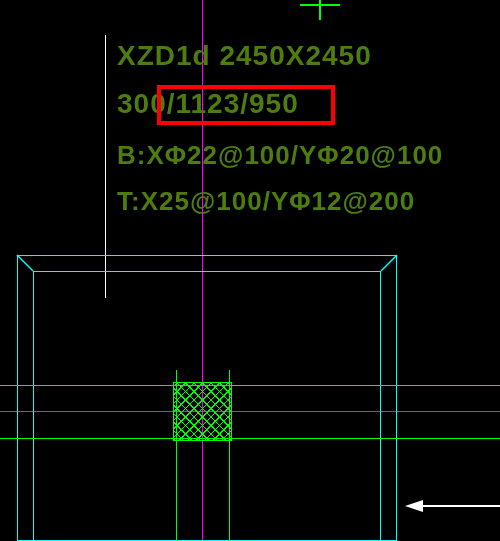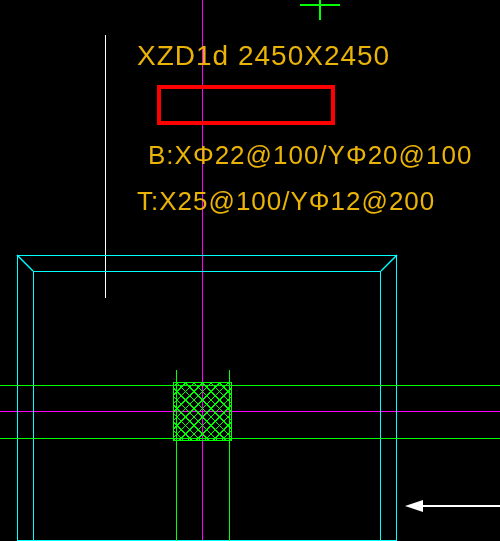--- a/index.html
+++ b/index.html
@@ -13,27 +13,26 @@
     position: relative;
   }
   .canvas {
     position: relative;
     width: 500px;
     height: 541px;
   }
   
   .annot-text {
     position: absolute;
-    color: #eab308;
+    color: #4d7c0f;
     font-size: 28px;
     letter-spacing: 1px;
-    font-weight: 400;
+    font-weight: 700;
     font-stretch: condensed;
     white-space: nowrap;
-    margin-left: 20px;
   }
   
   .highlight {
     position: absolute;
     border: 4px solid #ff0000;
     box-sizing: border-box;
   }
   
   .vline {
     position: absolute;
@@ -91,22 +90,25 @@
 
   <div class="hline green" style="top:4px; left:300px; width:40px; border-top-width:2px;"></div>
   <div class="vline green" style="top:0; left:319px; height:20px; border-left-width:2px;"></div>
 
   <div class="vline" style="left:105px; top:35px; height:263px; border-color:#fff;"></div>
 
   <div class="annot-text" style="left:117px; top:40px;">
     <span>XZD1d 2450X2450</span>
   </div>
 
+  <div class="annot-text" style="left:117px; top:88px;">
+    <span>300</span><span>/1123/950</span>
+  </div>
 
-  <div class="annot-text" style="left:128px; top:140px; font-size:26px;">
+  <div class="annot-text" style="left:117px; top:140px; font-size:26px;">
     <span>B:XΦ22@100/YΦ20@100</span>
   </div>
 
   <div class="annot-text" style="left:117px; top:186px; font-size:26px;">
     <span>T:X25@100/YΦ12@200</span>
   </div>
 
   <div class="highlight" style="left:157px; top:85px; width:178px; height:40px;"></div>
 
   <div class="footing" style="left:17px; top:255px; width:380px; height:286px;"></div>

